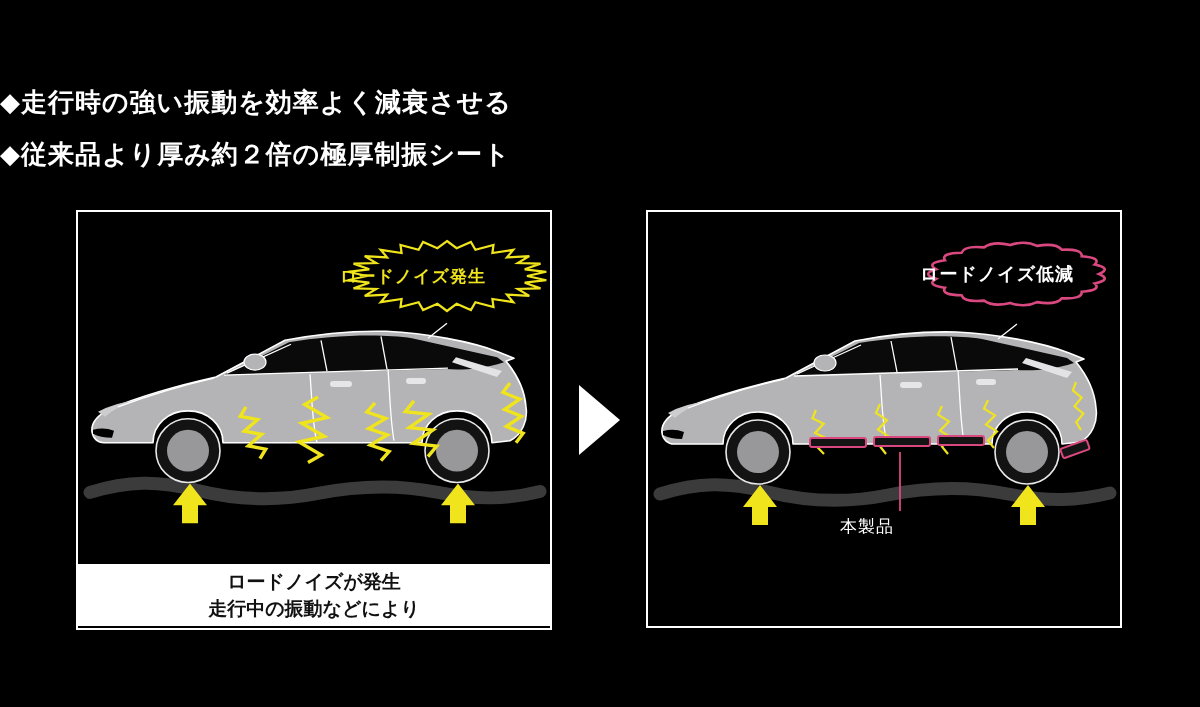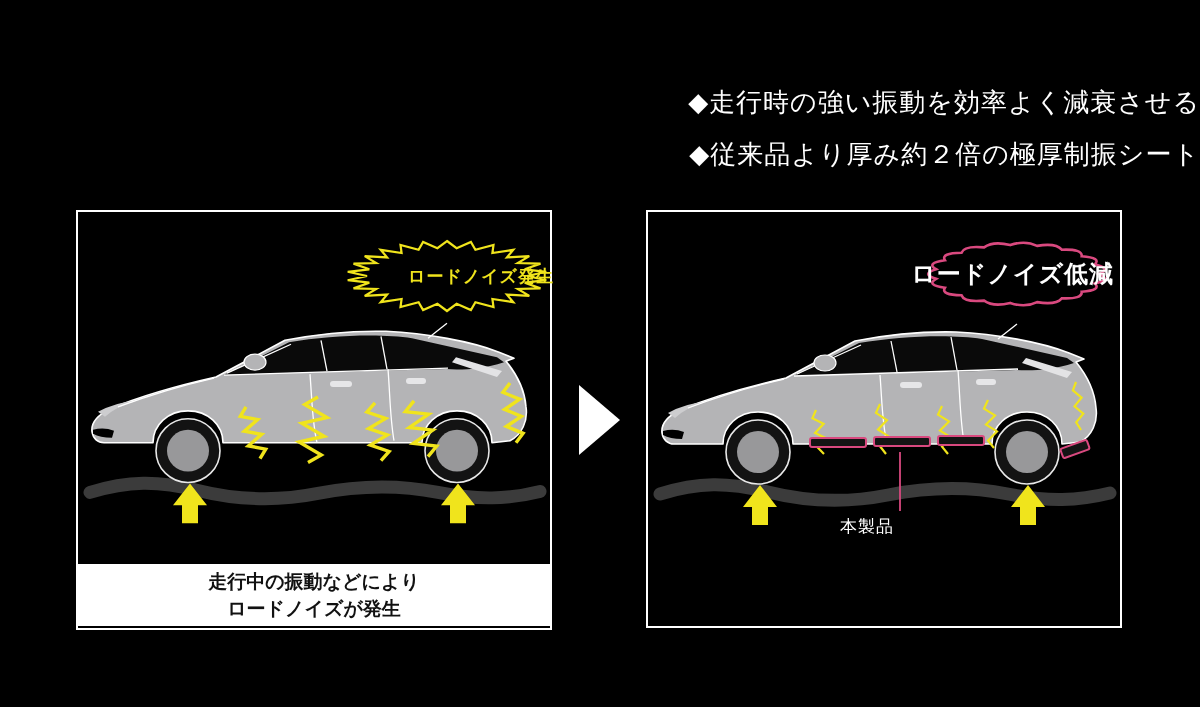--- a/index.html
+++ b/index.html
@@ -2,36 +2,36 @@
 <html style="--background: #000000; --text: #ffffff; --accent-yellow: #f0e41c; --accent-pink: #d9497f; --car-body: #b4b4b6; --car-outline: #ffffff; --window-glass: #0a0a0a; --road: #3b3b3b; --wheel-hub: #98989a; --tire: #131313; --caption-bg: #ffffff; --caption-text: #111111; --panel-border: #ffffff; --strip-fill: #141414;"><head>
 <meta charset="utf-8">
 <style>
   html,body{margin:0;padding:0;}
   body{
     width:1200px;height:707px;position:relative;overflow:hidden;
     background:var(--background,#000);
     font-family:"Liberation Sans","DejaVu Sans",sans-serif;
   }
   .headline{
-    position:absolute;top:76px;left:0;width:1200px;text-align:right;
-    color:var(--text,#fff);font-size:26px;font-weight:normal;
+    position:absolute;top:76px;left:0;width:1200px;text-align:left;
+    color:var(--text,#fff);font-size:26px;font-weight:bold;
     line-height:52px;letter-spacing:1px;
   }
   .panel{
     position:absolute;top:210px;background:#000;
     border:2px solid var(--panel-border,#fff);
     box-sizing:border-box;width:476px;
   }
   .panel-art{position:relative;width:472px;background:#000;}
   .panel-art svg.scene{display:block;}
-  .badge{position:absolute;display:flex;align-items:center;justify-content:flex-end;}
+  .badge{position:absolute;display:flex;align-items:center;justify-content:flex-start;}
   .badge svg{position:absolute;top:0;left:0;width:100%;height:100%;overflow:visible;}
   .badge-label{position:relative;font-weight:bold;letter-spacing:1px;white-space:nowrap;}
   .badge-label.yellow{color:var(--accent-yellow,#f0e41c);font-size:17px;}
-  .badge-label.white{color:var(--text,#fff);font-size:24px;}
+  .badge-label.white{color:var(--text,#fff);font-size:18px;}
   .caption{
     background:var(--caption-bg,#fff);color:var(--caption-text,#111);
     width:472px;display:flex;flex-direction:column;align-items:center;justify-content:center;
     font-weight:600;text-align:center;
   }
   .caption.two-line{height:62px;font-size:19px;line-height:27px;}
   .caption.one-line{height:60px;font-size:20px;}
   .product-label{
     position:absolute;left:192px;top:303px;width:120px;
     color:var(--text,#fff);font-size:17px;font-weight:500;letter-spacing:1px;
@@ -110,22 +110,22 @@
       <use href="#upArrowShape" transform="translate(380,273)"></use>
     </svg>
     <div class="badge" style="left:262px;top:22px;width:214px;height:84px;">
       <svg viewBox="0 0 214 84">
         <polygon class="burst-line" points="107.0,7.0 116.6,14.2 130.9,8.0 135.4,15.8 153.5,11.0 152.4,19.0 173.3,15.8 166.9,23.4 189.3,22.1 177.8,29.0 200.5,29.6 184.7,35.3 206.3,37.8 187.0,42.0 206.3,46.2 184.7,48.7 200.5,54.4 177.8,55.0 189.3,61.9 166.9,60.6 173.3,68.2 152.4,65.0 153.5,73.0 135.4,68.2 130.9,76.0 116.6,69.8 107.0,77.0 97.4,69.8 83.1,76.0 78.6,68.2 60.5,73.0 61.6,65.0 40.7,68.2 47.1,60.6 24.7,61.9 36.2,55.0 13.5,54.4 29.3,48.7 7.7,46.2 27.0,42.0 7.7,37.8 29.3,35.3 13.5,29.6 36.2,29.0 24.7,22.1 47.1,23.4 40.7,15.8 61.6,19.0 60.5,11.0 78.6,15.8 83.1,8.0 97.4,14.2"></polygon>
       </svg>
       <span class="badge-label yellow">ロードノイズ発生</span>
     </div>
   </div>
   <div class="caption two-line">
+    <div>ロードノイズが発生</div>
     <div>走行中の振動などにより</div>
-    <div>ロードノイズが発生</div>
   </div>
 </div>
 
 <div class="transition-arrow">
   <svg width="41" height="70" viewBox="0 0 41 70">
       <polygon class="white-tri" points="0,0 41,35 0,70"></polygon>
     </svg>
 </div>
 
 <div class="panel" style="left:646px;height:418px;">

